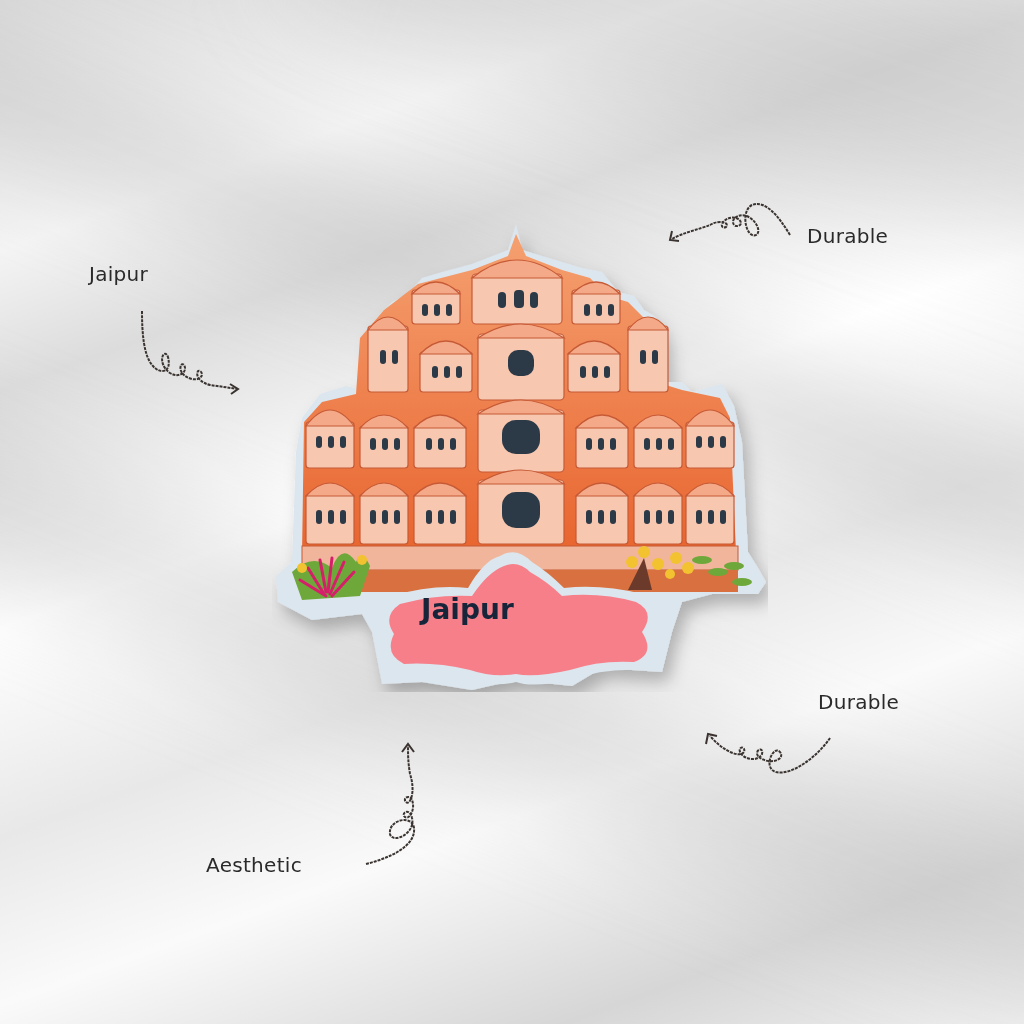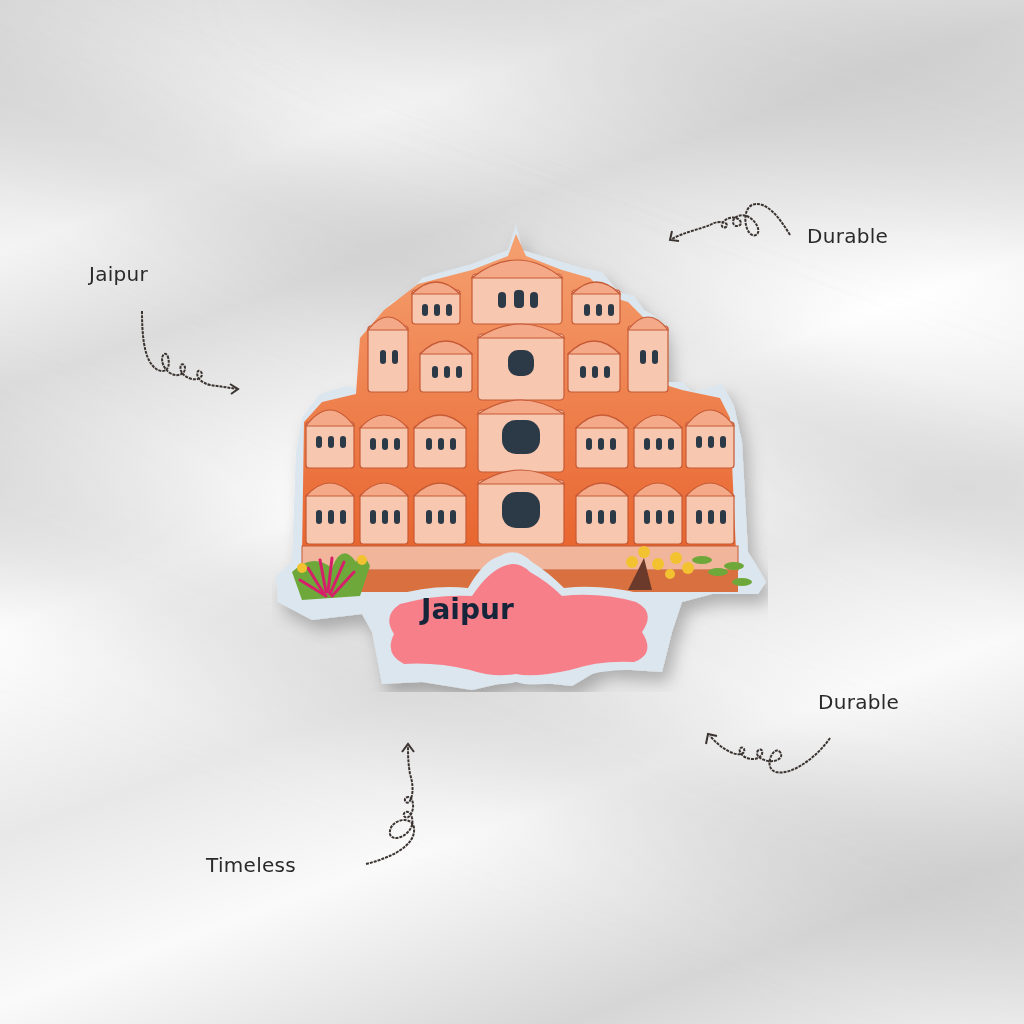--- a/index.html
+++ b/index.html
@@ -35,21 +35,21 @@
 </head>
 <body>
 
 <div class="shade s1"></div>
 <div class="shade s2"></div>
 <div class="shade s3"></div>
 
 <div class="label" style="left:89px; top:262px;">Jaipur</div>
 <div class="label" style="left:807px; top:224px;">Durable</div>
 <div class="label" style="left:818px; top:690px;">Durable</div>
-<div class="label" style="left:206px; top:853px;">Timeless</div>
+<div class="label" style="left:206px; top:853px;">Aesthetic</div>
 
 <svg class="squiggle" style="left:130px; top:305px;" width="120" height="100">
   <path d="M12 6 C 12 30, 14 50, 22 60 C 30 70, 42 68, 38 52 C 34 42, 26 58, 40 68 C 50 74, 58 66, 54 60 C 50 56, 46 70, 62 74 C 72 76, 74 68, 70 66 C 66 64, 64 76, 80 80 L 108 84" fill="none" stroke="#3a3330" stroke-width="2" stroke-dasharray="3 1"></path>
   <path d="M100 79 L108 84 L101 89" fill="none" stroke="#3a3330" stroke-width="2"></path>
 </svg>
 
 <svg class="squiggle" style="left:660px; top:195px;" width="140" height="60">
   <path d="M130 40 C 118 20, 105 5, 92 10 C 80 16, 86 44, 96 40 C 104 36, 90 14, 76 22 C 70 26, 74 34, 80 30 C 84 26, 74 18, 64 26 C 60 30, 62 34, 66 32 C 70 28, 60 24, 50 30 C 40 34, 22 38, 12 44" fill="none" stroke="#3a3330" stroke-width="2" stroke-dasharray="3 1"></path>
   <path d="M12 36 L10 45 L19 46" fill="none" stroke="#3a3330" stroke-width="2"></path>
 </svg>

